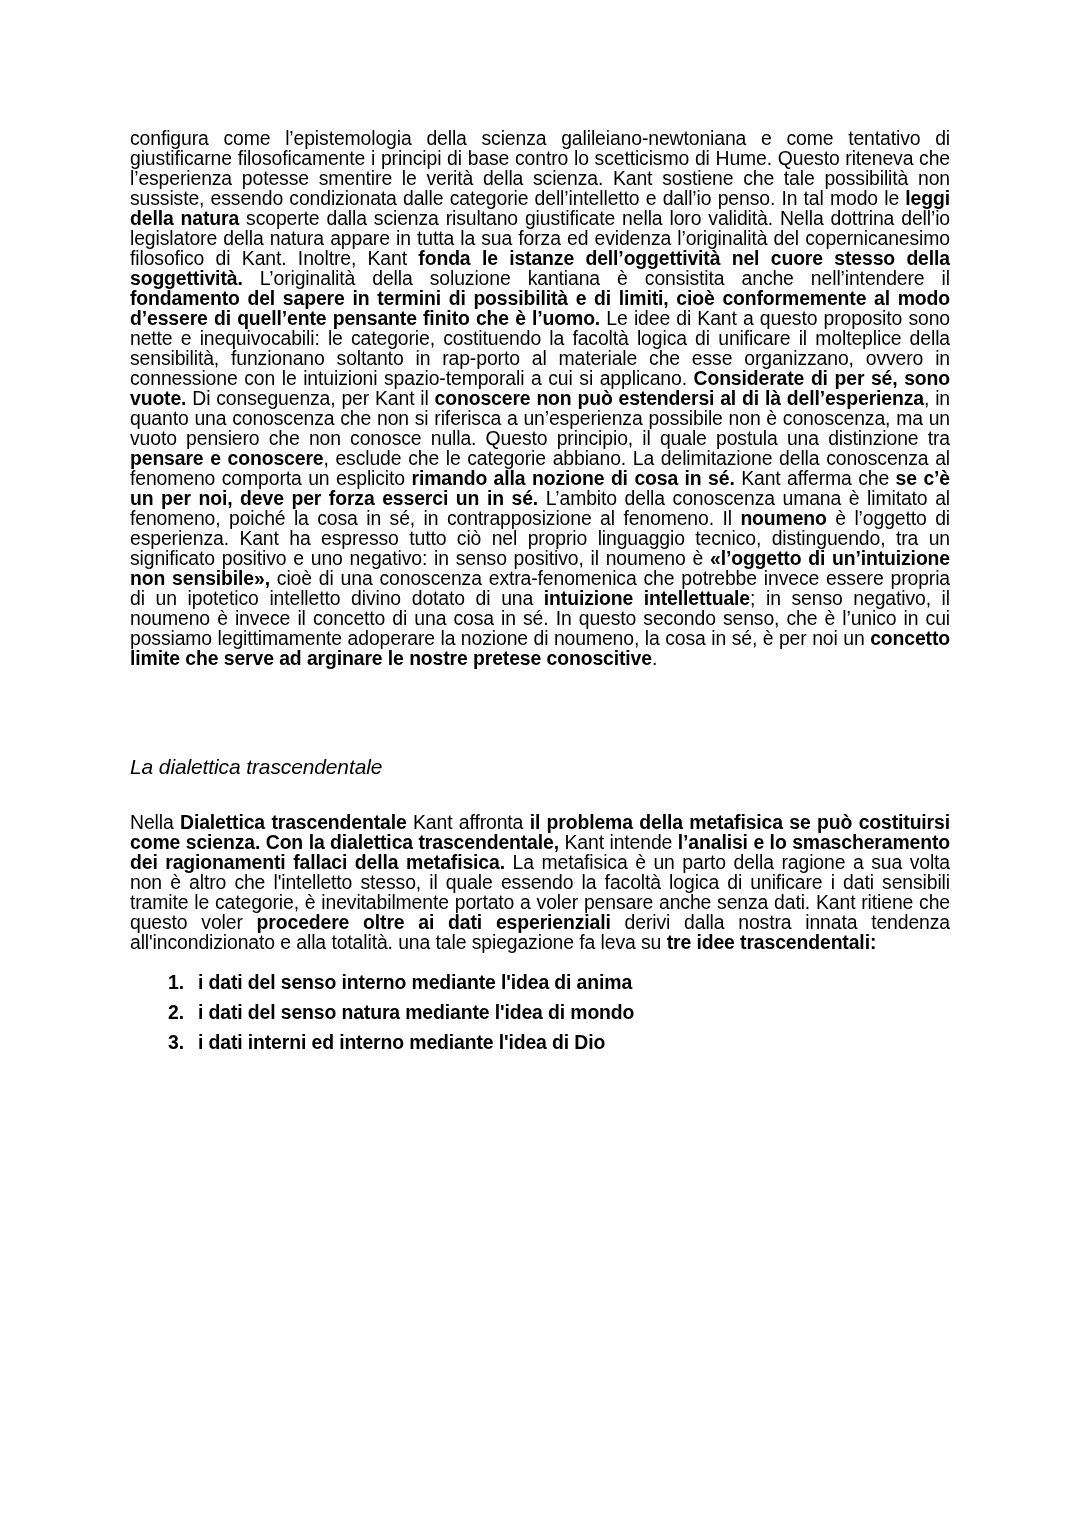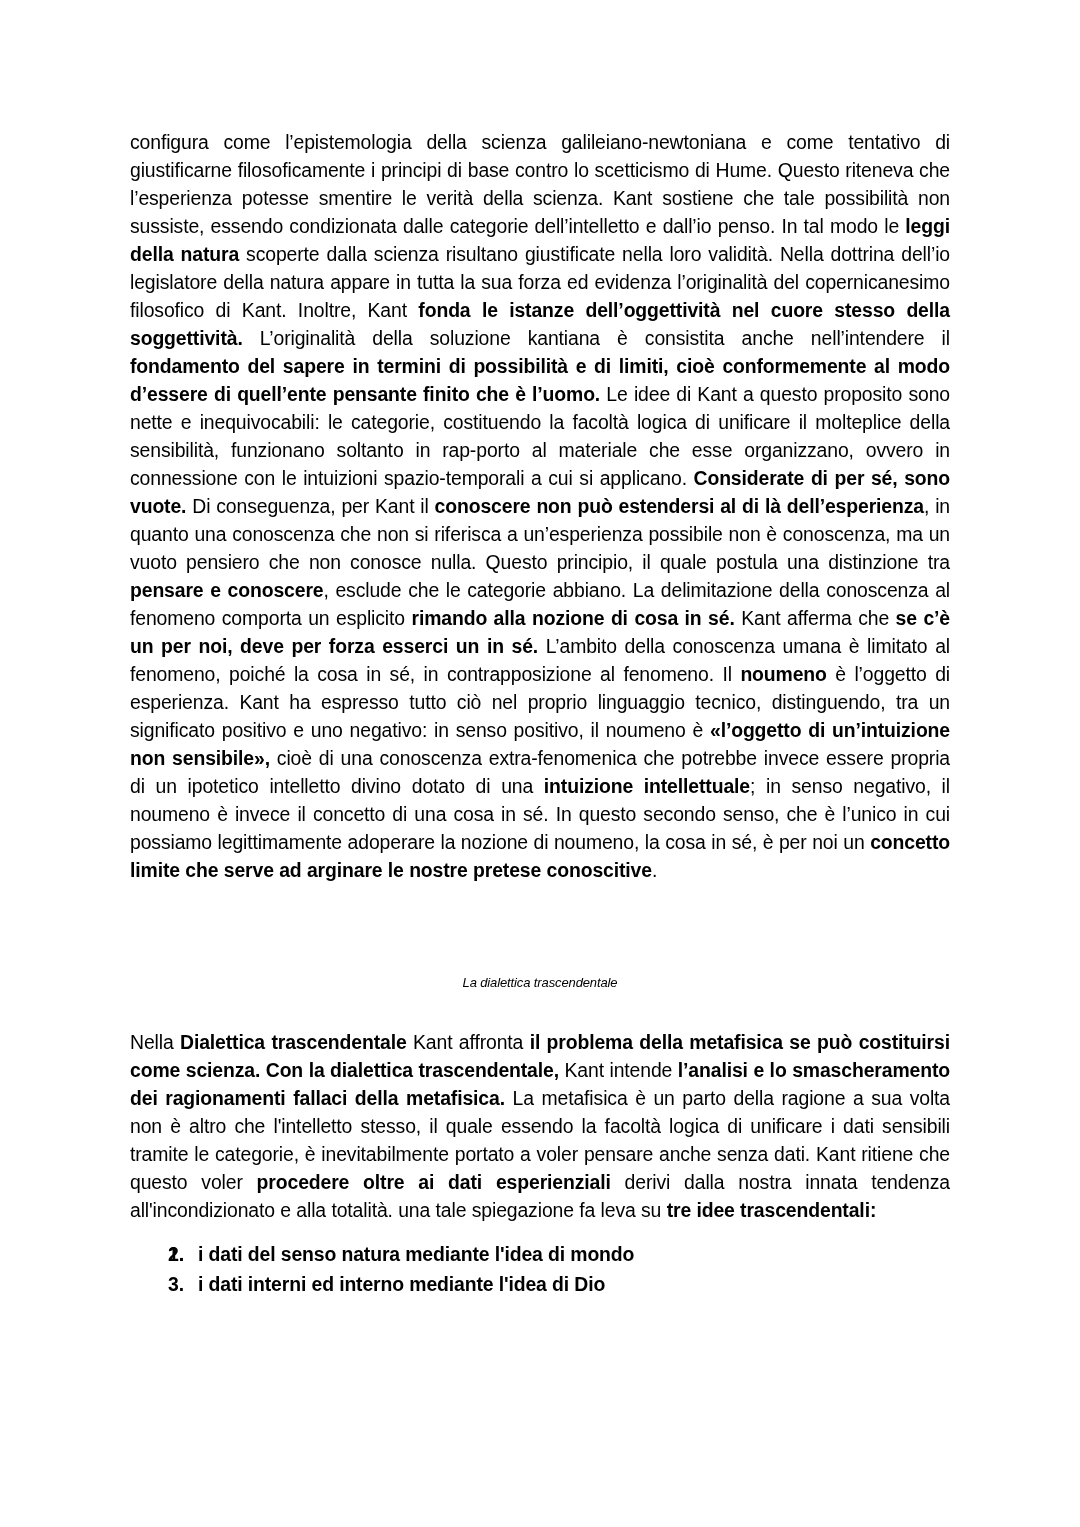--- a/index.html
+++ b/index.html
@@ -24,36 +24,36 @@
     padding: 128px 130px 0 130px;
   }
   .doc-body {
     width: 820px;
   }
   p.para {
     margin: 0;
     text-align: justify;
     text-justify: inter-word;
     font-size: 19.4px;
-    line-height: 28px;
+    line-height: 20px;
     letter-spacing: -0.12px;
     word-spacing: 0.1px;
     hyphens: none;
   }
   b, strong {
     font-weight: 700;
   }
   .section-heading {
     margin: 0;
-    font-size: 13px;
+    font-size: 21px;
     line-height: 29.7px;
     font-style: italic;
     font-weight: 400;
     letter-spacing: -0.12px;
-    text-align: center;
+    text-align: left;
   }
   .spacer-lg { height: 84px; }
   .spacer-md { height: 30px; }
   .spacer-sm { height: 16px; }
 
   ol.idea-list {
     margin: 0;
     padding: 0;
     list-style: none;
     font-size: 19.4px;
@@ -87,19 +87,19 @@
 
     <p class="section-heading">La dialettica trascendentale</p>
 
     <div class="spacer-md"></div>
 
     <p class="para"><span>Nella </span><b>Dialettica trascendentale</b><span> Kant affronta </span><b>il problema della metafisica se può costituirsi come scienza. Con la dialettica trascendentale,</b><span> Kant intende </span><b>l’analisi e lo smascheramento dei ragionamenti fallaci della metafisica.</b><span> La metafisica è un parto della ragione a sua volta non è altro che l'intelletto stesso, il quale essendo la facoltà logica di unificare i dati sensibili tramite le categorie, è inevitabilmente portato a voler pensare anche senza dati. Kant ritiene che questo voler </span><b>procedere oltre ai dati esperienziali</b><span> derivi dalla nostra innata tendenza all'incondizionato e alla totalità. una tale spiegazione fa leva su </span><b>tre idee trascendentali:</b></p>
 
     <div class="spacer-sm"></div>
 
     <ol class="idea-list">
-        <li><span class="marker">1.</span></li>
+        <li><span class="marker">1.</span><span>i dati del senso interno mediante l'idea di anima</span></li>
         <li><span class="marker">2.</span><span>i dati del senso natura mediante l'idea di mondo</span></li>
         <li><span class="marker">3.</span><span>i dati interni ed interno mediante l'idea di Dio</span></li>
       </ol>
 
   </div>
 </div>
 
 </body></html>

